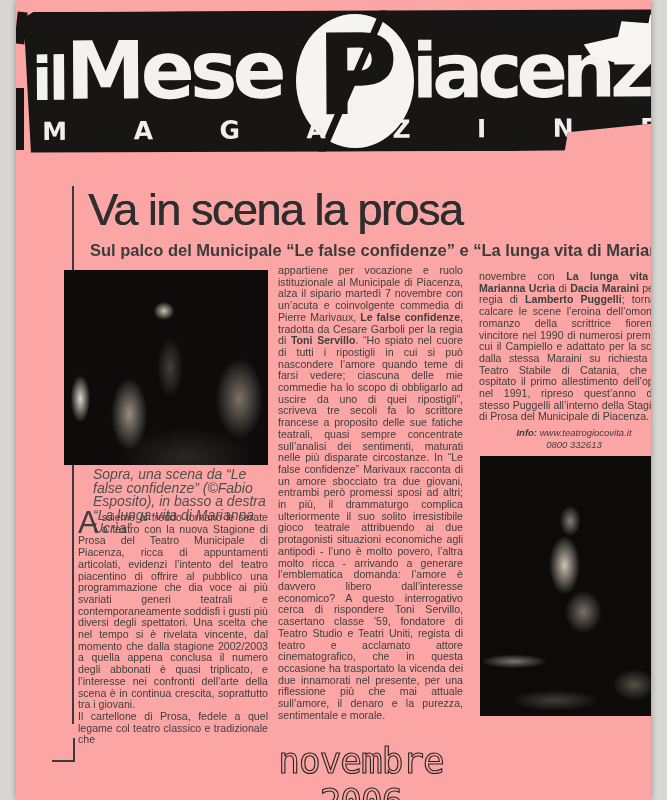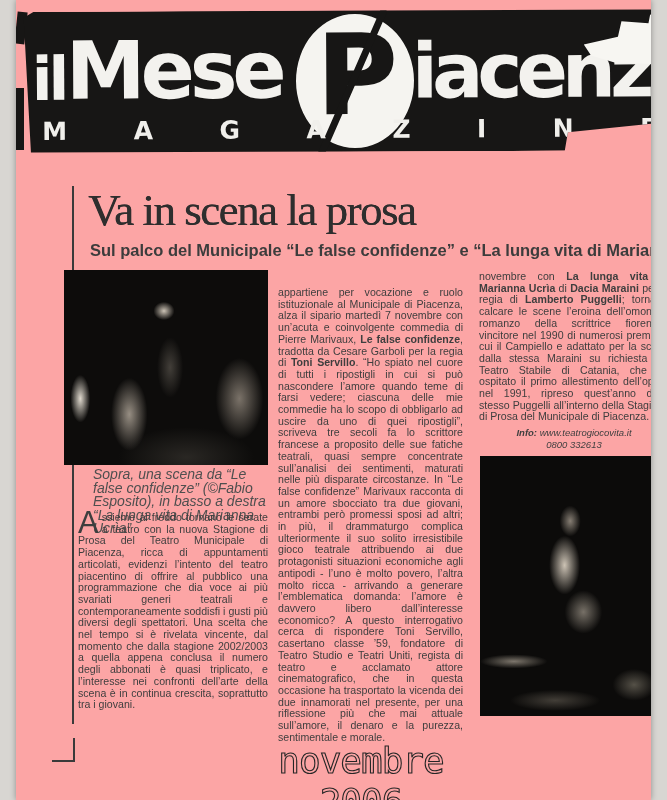--- a/index.html
+++ b/index.html
@@ -42,21 +42,21 @@
     clip-path:polygon(0% 60%, 38% 45%, 42% 14%, 72% 18%, 74% 0%, 100% 0%, 100% 66%, 80% 100%, 34% 96%, 8% 82%);
   }
   .edge-blot { position:absolute; background:#171615; }
   .blot-a { left:0; top:12px;  width:10px; height:32px; transform:rotate(6deg); }
   .blot-b { left:0; top:88px;  width:8px;  height:62px; }
   
   .left-rule { position:absolute; left:56px; top:186px; width:2px; height:538px; background:#3a3a3a; }
   .corner-mark { position:absolute; left:36px; top:738px; width:23px; height:24px;
                  border-right:2px solid #3a3a3a; border-bottom:2px solid #3a3a3a; }
   .headline {
-    position:absolute; left:72px; top:184px; font-family:Liberation Serif, serif;
+    position:absolute; left:72px; top:184px; font-family:Liberation Sans, sans-serif;
     font-size:45px; font-weight:400; letter-spacing:-1.5px; color:#2e2e2e;
     text-shadow:.4px 0 0 #2e2e2e; white-space:nowrap;
   }
   .subheadline {
     position:absolute; left:74px; top:241px; font-size:16.5px; color:#3c3c3c;
     font-family:"Liberation Sans", sans-serif; white-space:nowrap;
   }
   
   .photo1 {
     position:absolute; left:48px; top:270px; width:204px; height:195px;
@@ -83,21 +83,21 @@
   .caption {
     position:absolute; left:77px; top:468px; width:178px;
     font-size:14px; font-style:italic; line-height:13.5px; color:#4f4f4f;
   }
   
   .col {
     position:absolute; font-size:10.6px; line-height:11.7px; color:#3e3e3e;
     text-align:justify; font-family:"Liberation Sans", sans-serif;
   }
   .col-1 { left:62px;  top:512px; width:190px; }
-  .col-2 { left:262px; top:287px; width:185px; }
+  .col-2 { left:262px; top:265px; width:185px; }
   .col-3 { left:463px; top:271px; width:190px; }
   .bodyp { margin:0; }
   .bodyp b { font-weight:bold; }
   .dropcap { float:left; font-size:31px; line-height:22px; padding-right:3px; color:#3e3e3e; }
   .info-block {
     position:absolute; left:463px; top:427px; width:190px; text-align:center;
     font-size:9.5px; font-style:italic; line-height:12px; color:#3f3f3f;
   }
   .info-block .lbl { font-weight:bold; }
   
@@ -138,20 +138,21 @@
 
   <div class="left-rule"></div>
   <h1 class="headline">Va in scena la prosa</h1>
   <h2 class="subheadline">Sul palco del Municipale “Le false confidenze” e “La lunga vita di Marianna Ucrìa”</h2>
 
   <div class="photo1"></div>
   <div class="caption">Sopra, una scena da “Le false confidenze” (©Fabio Esposito), in basso a destra “La lunga vita di Marianna Ucrìa”</div>
 
   <div class="col col-1">
       <p class="bodyp"><span class="dropcap">A</span><span>ssieme al freddo tornano le serate a teatro con la nuova Stagione di Prosa del Teatro Municipale di Piacenza, ricca di appuntamenti articolati, evidenzi l’intento del teatro piacentino di offrire al pubblico una programmazione che dia voce ai più svariati generi teatrali e contemporaneamente soddisfi i gusti più diversi degli spettatori. Una scelta che nel tempo si è rivelata vincente, dal momento che dalla stagione 2002/2003 a quella appena conclusa il numero degli abbonati è quasi triplicato, e l’interesse nei confronti dell’arte della scena è in continua crescita, soprattutto tra i giovani.</span></p>
+      <p class="bodyp"><span>Il cartellone di Prosa, fedele a quel legame col teatro classico e tradizionale che</span></p>
     </div>
   <div class="col col-2">
       <p class="bodyp"><span>appartiene per vocazione e ruolo istituzionale al Municipale di Piacenza, alza il sipario martedì 7 novembre con un’acuta e coinvolgente commedia di Pierre Marivaux, </span><b>Le false confidenze</b><span>, tradotta da Cesare Garboli per la regia di </span><b>Toni Servillo</b><span>. “Ho spiato nel cuore di tutti i ripostigli in cui si può nascondere l’amore quando teme di farsi vedere; ciascuna delle mie commedie ha lo scopo di obbligarlo ad uscire da uno di quei ripostigli”, scriveva tre secoli fa lo scrittore francese a proposito delle sue fatiche teatrali, quasi sempre concentrate sull’analisi dei sentimenti, maturati nelle più disparate circostanze. In “Le false confidenze” Marivaux racconta di un amore sbocciato tra due giovani, entrambi però promessi sposi ad altri; in più, il drammaturgo complica ulteriormente il suo solito irresistibile gioco teatrale attribuendo ai due protagonisti situazioni economiche agli antipodi - l’uno è molto povero, l’altra molto ricca - arrivando a generare l’emblematica domanda: l’amore è davvero libero dall’interesse economico? A questo interrogativo cerca di rispondere Toni Servillo, casertano classe ’59, fondatore di Teatro Studio e Teatri Uniti, regista di teatro e acclamato attore cinematografico, che in questa occasione ha trasportato la vicenda dei due innamorati nel presente, per una riflessione più che mai attuale sull’amore, il denaro e la purezza, sentimentale e morale.</span></p>
     </div>
   <div class="col col-3">
       <p class="bodyp"><span>novembre con </span><b>La lunga vita di Marianna Ucrìa</b><span> di </span><b>Dacia Maraini</b><span> per la regia di </span><b>Lamberto Puggelli</b><span>; torna a calcare le scene l’eroina dell’omonimo romanzo della scrittrice fiorentina vincitore nel 1990 di numerosi premi tra cui il Campiello e adattato per la scena dalla stessa Maraini su richiesta del Teatro Stabile di Catania, che ha ospitato il primo allestimento dell’opera nel 1991, ripreso quest’anno dallo stesso Puggelli all’interno della Stagione di Prosa del Municipale di Piacenza.</span></p>
     </div>
 
   <div class="info-block">
     <div>

